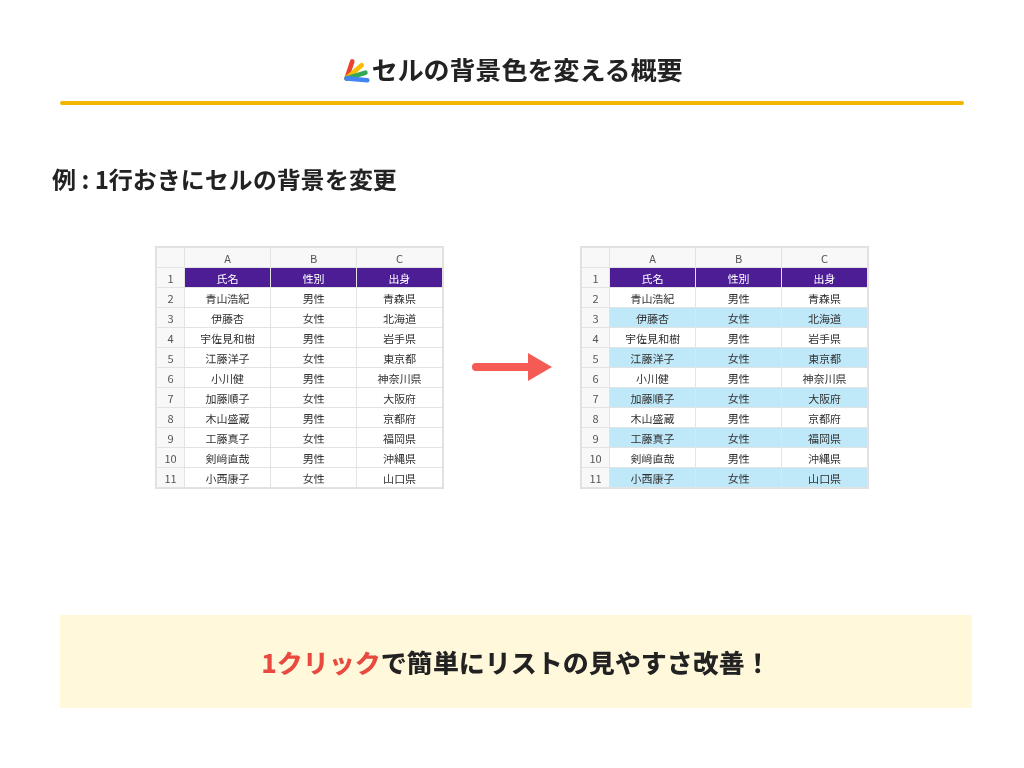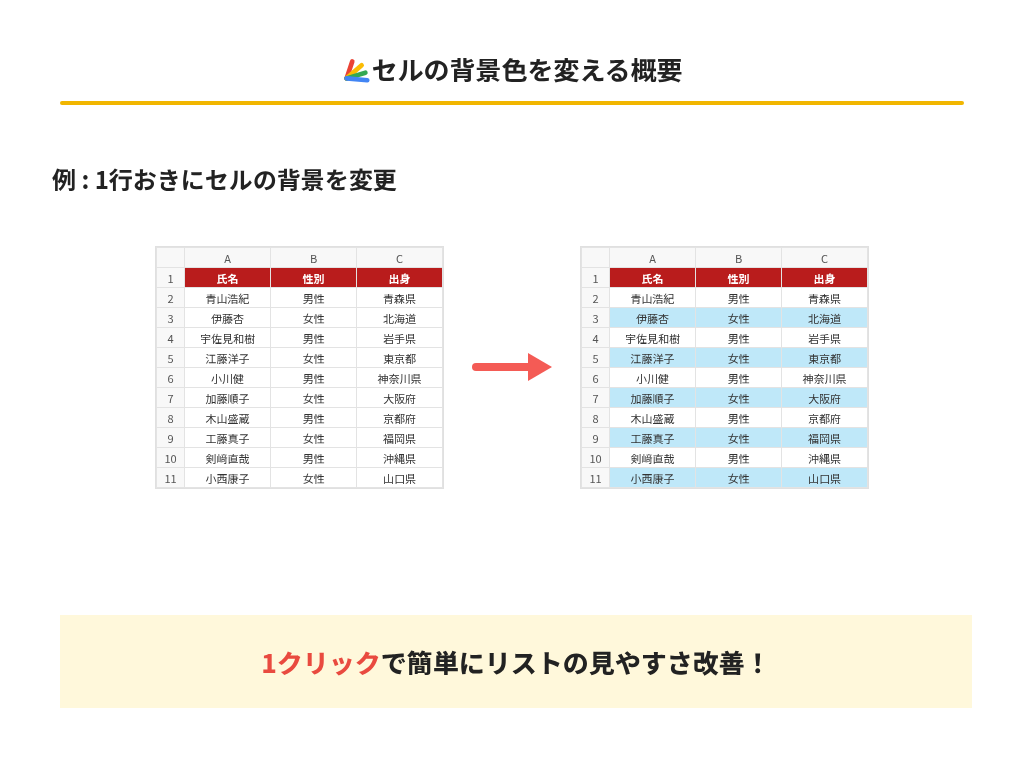--- a/index.html
+++ b/index.html
@@ -56,21 +56,21 @@
   .sheet td, .sheet th {
     border: 1px solid #e3e3e3;
     text-align: center;
     height: 20px;
     vertical-align: middle;
   }
   .corner { width: 28px; background:#f8f8f8;}
   .colhead { width: 86px; background:#f8f8f8; font-weight:400; color:#555;}
   .rowhead { width: 28px; background:#f8f8f8; font-weight:400; color:#555;}
   .hrow td { font-weight:400; }
-  .hdr { background:#b91c1c; color:#fff; font-weight:700; }
+  .hdr { background:#4c1d95; color:#fff; font-weight:400; }
   .hl { background:#bfe8f9; }
   .arrow {
     color: #f45b55;
     font-size: 44px;
     font-weight: 900;
     letter-spacing: -4px;
   }
   .banner {
     position: absolute;
     left: 60px; right: 52px;

